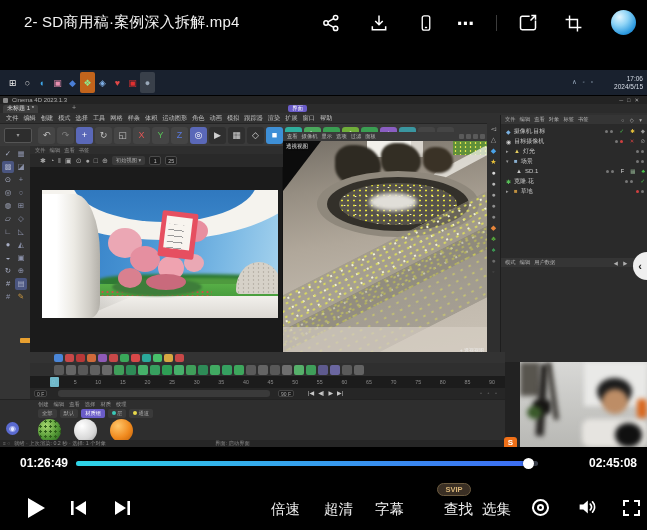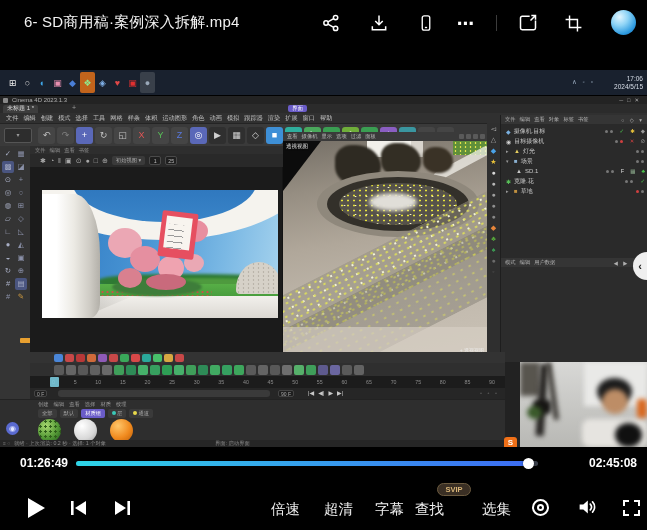--- a/index.html
+++ b/index.html
@@ -211,40 +211,40 @@
   #pbar { position:absolute; left:76px; top:461px; width:462px; height:5px; border-radius:3px; background:#3a3f4a; }
   #pfill { position:absolute; left:0; top:0; height:5px; border-radius:3px; background:linear-gradient(90deg,#2ed4e6,#3d6cf2); }
   #pthumb { position:absolute; top:-3px; width:11px; height:11px; border-radius:50%; background:#fff; box-shadow:0 0 3px rgba(0,0,0,.5); }
 
   
   .cbtn { position:absolute; color:#fff; }
   #btn-play { left:26px; top:497px; }
   #btn-prev { left:70px; top:500px; }
   #btn-next { left:114px; top:500px; }
   .ctext { position:absolute; top:500px; font-size:14.5px; color:#f0f0f0; }
-  #c-speed{left:271px;} #c-hd{left:324px;} #c-sub{left:375px;} #c-find{left:415px;} #c-ep{left:482px;}
+  #c-speed{left:271px;} #c-hd{left:324px;} #c-sub{left:375px;} #c-find{left:444px;} #c-ep{left:482px;}
   #svip { position:absolute; left:437px; top:483px; width:34px; height:13px; background:#3a2f24; border:1px solid #6b5a3f; border-radius:7px;
           color:#d8b578; font-size:7.5px; font-weight:bold; line-height:11px; text-align:center; }
   #rec { position:absolute; left:532px; top:499px; width:17px; height:17px; border:2px solid #fff; border-radius:50%; }
   #rec i { position:absolute; left:3px; top:3px; width:7px; height:7px; border:2px solid #fff; border-radius:50%; display:block; }
   #vol { position:absolute; left:577px; top:498px; }
   #fs { position:absolute; left:623px; top:500px; width:17px; height:16px; }
   #fs i { position:absolute; width:6px; height:6px; border:2px solid #fff; display:block; }
   #fs .tl { left:0; top:0; border-right:none; border-bottom:none; }
   #fs .tr { right:0; top:0; border-left:none; border-bottom:none; }
   #fs .bl { left:0; bottom:0; border-right:none; border-top:none; }
   #fs .br { right:0; bottom:0; border-left:none; border-top:none; }
 </style>
 </head>
 <body>
 
 <div id="stage">
 
   <div id="hdr">
-    <div class="title">6- SD商用稿·案例深入拆解.mp4</div>
+    <div class="title">2- SD商用稿·案例深入拆解.mp4</div>
 
     <div class="hico" id="ico-share">
       <svg width="20" height="20" viewBox="0 0 24 24" fill="none" stroke="#fff" stroke-width="1.8">
         <circle cx="6" cy="12" r="2.6"></circle>
           <circle cx="17.5" cy="5.5" r="2.6"></circle>
           <circle cx="17.5" cy="18.5" r="2.6"></circle>
         <path d="M8.3 10.7l6.9-4M8.3 13.3l6.9 4"></path>
       </svg>
     </div>
     <div class="hico" id="ico-dl">

